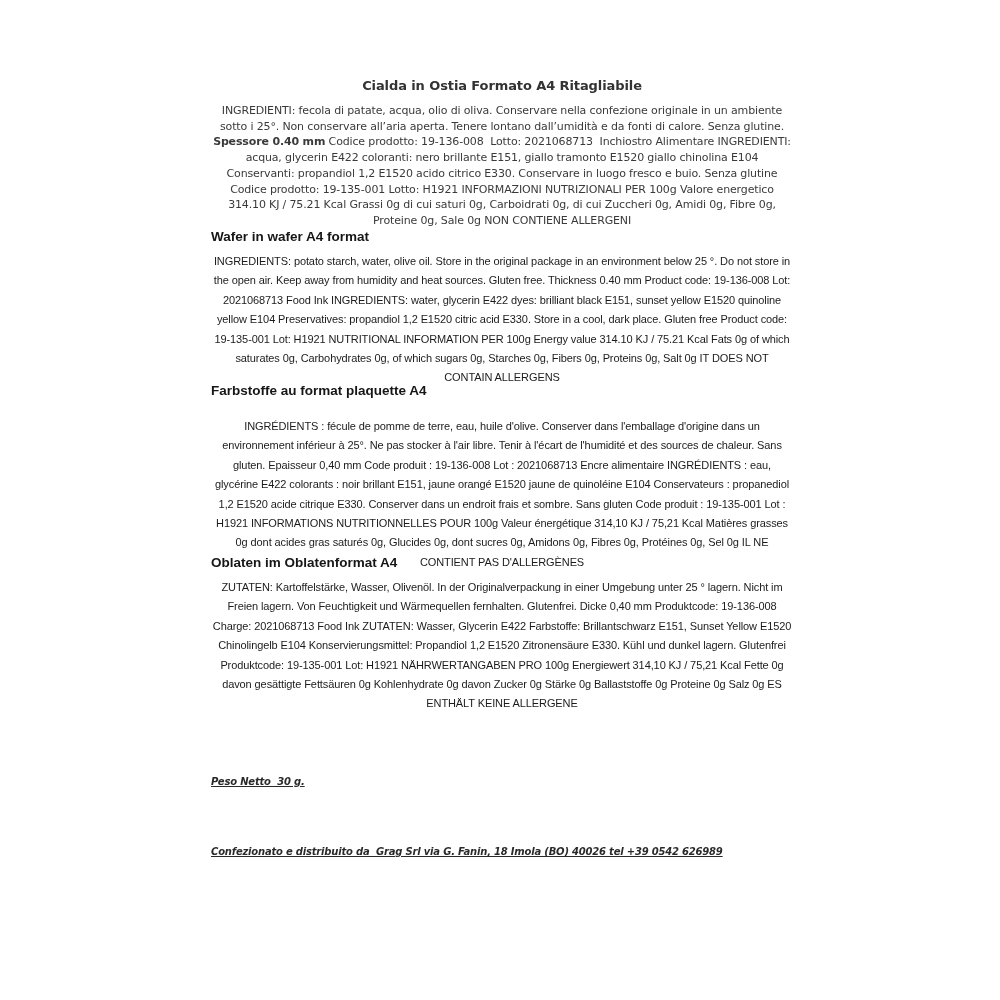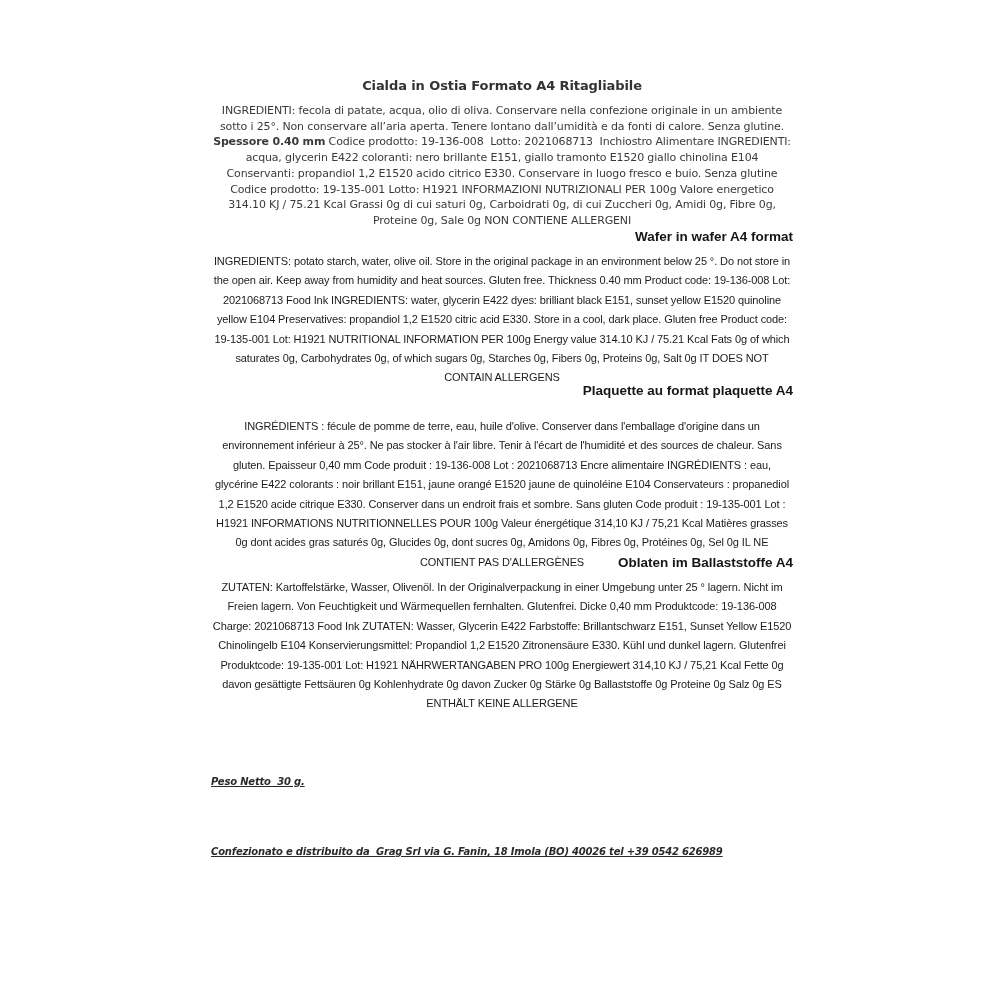--- a/index.html
+++ b/index.html
@@ -30,21 +30,21 @@
   .doc-title {
     top: 78px;
     text-align: center;
     font-family: "DejaVu Sans", sans-serif;
     font-weight: bold;
     font-size: 13px;
     letter-spacing: -0.1px;
     color: #333333;
   }
   .section-heading {
-    text-align: right;
+    text-align: left;
     font-family: "Liberation Sans", sans-serif;
     font-weight: bold;
     font-size: 13.5px;
     color: #161616;
   }
   .para {
     text-align: center;
     color: #222222;
   }
   .para-it {
@@ -89,25 +89,25 @@
 <div class="page">
 
   <div class="block doc-title">Cialda in Ostia Formato A4 Ritagliabile</div>
 
   <div class="block para para-it"><span>INGREDIENTI: fecola di patate, acqua, olio di oliva. Conservare nella confezione originale in un ambiente sotto i 25°. Non conservare all’aria aperta. Tenere lontano dall’umidità e da fonti di calore. Senza glutine. </span><span class="bold-seg">Spessore 0.40 mm</span><span> Codice prodotto: 19-136-008&nbsp; Lotto: 2021068713&nbsp; Inchiostro Alimentare INGREDIENTI: acqua, glycerin E422 coloranti: nero brillante E151, giallo tramonto E1520 giallo chinolina E104 Conservanti: propandiol 1,2 E1520 acido citrico E330. Conservare in luogo fresco e buio. Senza glutine Codice prodotto: 19-135-001 Lotto: H1921 INFORMAZIONI NUTRIZIONALI PER 100g Valore energetico 314.10 KJ / 75.21 Kcal Grassi 0g di cui saturi 0g, Carboidrati 0g, di cui Zuccheri 0g, Amidi 0g, Fibre 0g, Proteine 0g, Sale 0g NON CONTIENE ALLERGENI</span></div>
 
   <div class="block section-heading h-en">Wafer in wafer A4 format</div>
 
   <div class="block para para-latin para-en">INGREDIENTS: potato starch, water, olive oil. Store in the original package in an environment below 25 °. Do not store in the open air. Keep away from humidity and heat sources. Gluten free. Thickness 0.40 mm Product code: 19-136-008 Lot: 2021068713 Food Ink INGREDIENTS: water, glycerin E422 dyes: brilliant black E151, sunset yellow E1520 quinoline yellow E104 Preservatives: propandiol 1,2 E1520 citric acid E330. Store in a cool, dark place. Gluten free Product code: 19-135-001 Lot: H1921 NUTRITIONAL INFORMATION PER 100g Energy value 314.10 KJ / 75.21 Kcal Fats 0g of which saturates 0g, Carbohydrates 0g, of which sugars 0g, Starches 0g, Fibers 0g, Proteins 0g, Salt 0g IT DOES NOT CONTAIN ALLERGENS</div>
 
-  <div class="block section-heading h-fr">Plaquette au format plaquette A4</div>
+  <div class="block section-heading h-fr">Farbstoffe au format plaquette A4</div>
 
   <div class="block para para-latin para-fr">INGRÉDIENTS : fécule de pomme de terre, eau, huile d'olive. Conserver dans l'emballage d'origine dans un environnement inférieur à 25°. Ne pas stocker à l'air libre. Tenir à l'écart de l'humidité et des sources de chaleur. Sans gluten. Epaisseur 0,40 mm Code produit : 19-136-008 Lot : 2021068713 Encre alimentaire INGRÉDIENTS : eau, glycérine E422 colorants : noir brillant E151, jaune orangé E1520 jaune de quinoléine E104 Conservateurs : propanediol 1,2 E1520 acide citrique E330. Conserver dans un endroit frais et sombre. Sans gluten Code produit : 19-135-001 Lot : H1921 INFORMATIONS NUTRITIONNELLES POUR 100g Valeur énergétique 314,10 KJ / 75,21 Kcal Matières grasses 0g dont acides gras saturés 0g, Glucides 0g, dont sucres 0g, Amidons 0g, Fibres 0g, Protéines 0g, Sel 0g IL NE CONTIENT PAS D'ALLERGÈNES</div>
 
-  <div class="block section-heading h-de">Oblaten im Ballaststoffe A4</div>
+  <div class="block section-heading h-de">Oblaten im Oblatenformat A4</div>
 
   <div class="block para para-latin para-de">ZUTATEN: Kartoffelstärke, Wasser, Olivenöl. In der Originalverpackung in einer Umgebung unter 25 ° lagern. Nicht im Freien lagern. Von Feuchtigkeit und Wärmequellen fernhalten. Glutenfrei. Dicke 0,40 mm Produktcode: 19-136-008 Charge: 2021068713 Food Ink ZUTATEN: Wasser, Glycerin E422 Farbstoffe: Brillantschwarz E151, Sunset Yellow E1520 Chinolingelb E104 Konservierungsmittel: Propandiol 1,2 E1520 Zitronensäure E330. Kühl und dunkel lagern. Glutenfrei Produktcode: 19-135-001 Lot: H1921 NÄHRWERTANGABEN PRO 100g Energiewert 314,10 KJ / 75,21 Kcal Fette 0g davon gesättigte Fettsäuren 0g Kohlenhydrate 0g davon Zucker 0g Stärke 0g Ballaststoffe 0g Proteine 0g Salz 0g ES ENTHÄLT KEINE ALLERGENE</div>
 
   <div class="footer-line net-weight">Peso Netto&nbsp; 30 g.</div>
 
   <div class="footer-line distributor">Confezionato e distribuito da&nbsp; Grag Srl via G. Fanin, 18 Imola (BO) 40026 tel +39 0542 626989</div>
 
 </div>
 
 </body></html>

